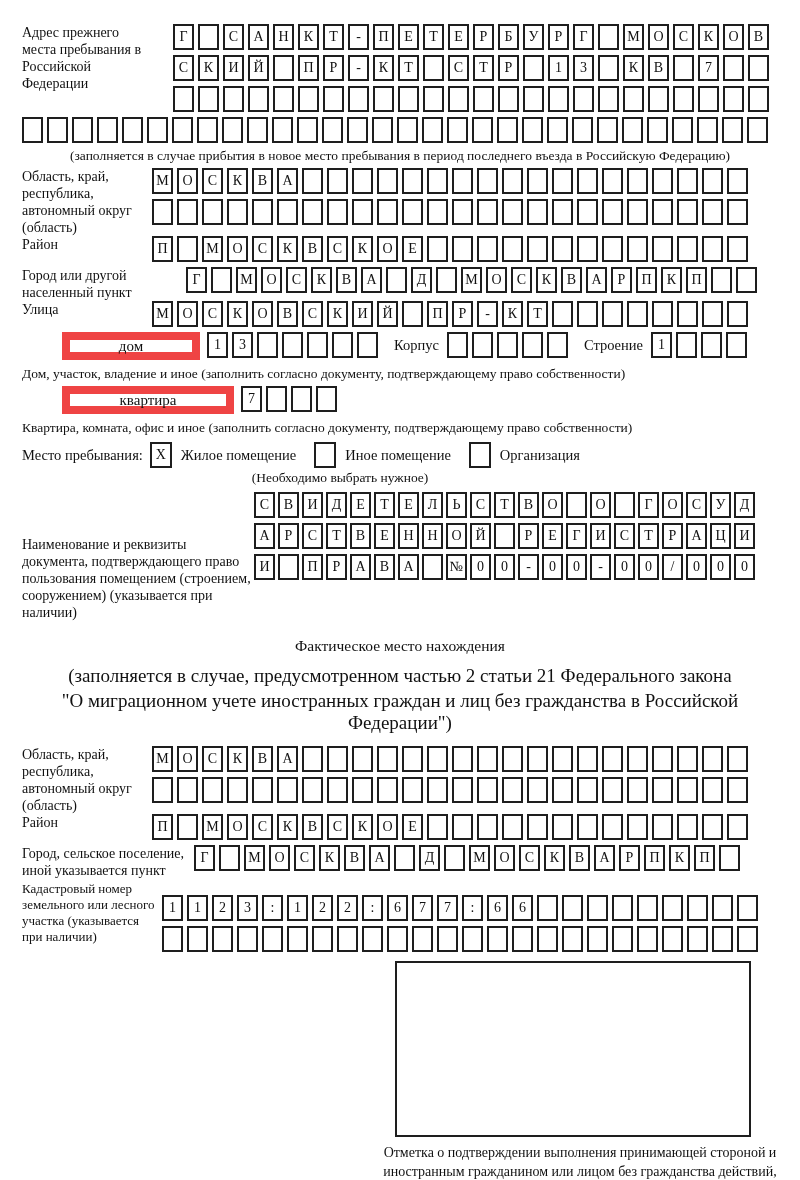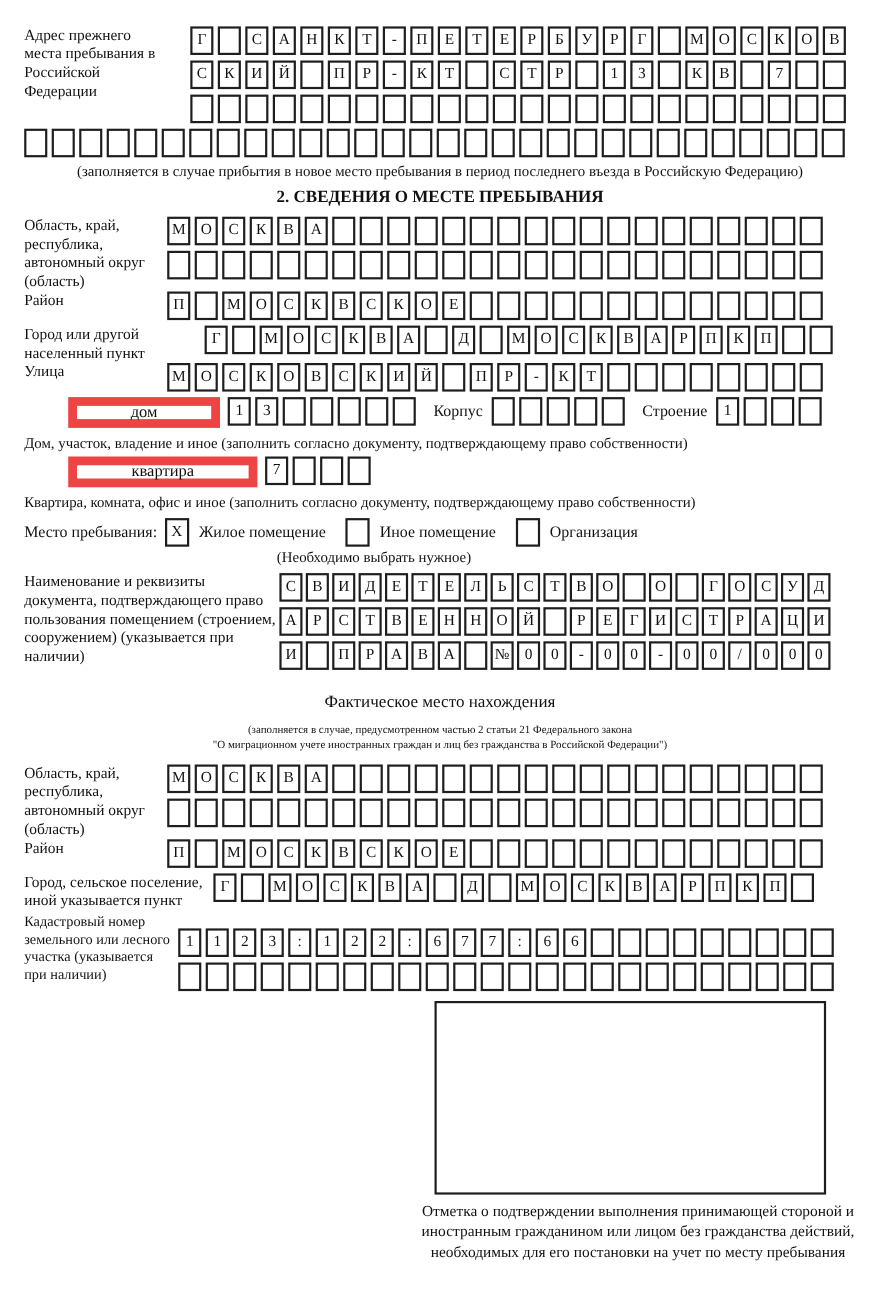--- a/index.html
+++ b/index.html
@@ -19,21 +19,21 @@
     margin-right:4px;font-size:14px;line-height:1;
   }
   .tight .cell{margin-right:3px;}
 
   .row{display:flex;align-items:flex-start;}
   .label{flex:none;font-size:14px;line-height:17px;}
   .lw125{width:125px;margin-right:26px;}
   .lw112{width:112px;margin-right:18px;}
   .lw172{width:172px;margin-right:0;}
   .lw140{width:140px;margin-right:0;font-size:13px;line-height:16px;}
-  .lw232{width:232px;margin-right:0;}
+  .lw232{width:232px;margin-right:0;margin-top:44px;}
   .cells-col{flex:none;}
 
   .note{font-size:13.5px;margin:0 0 4px 0;}
   .note.center{text-align:center;}
   .sec-title{text-align:center;font-weight:bold;font-size:15.5px;margin:7px 0 8px 0;}
 
   
   .inline-box{
     flex:none;border:8px solid #ef4444;height:28px;box-sizing:border-box;
     display:flex;align-items:center;justify-content:center;font-size:15px;
@@ -48,21 +48,21 @@
   .res-label{font-size:14.5px;margin-right:7px;}
   .checkbox{
     display:inline-flex;flex:none;align-items:center;justify-content:center;
     width:22px;height:26px;box-sizing:border-box;border:2px solid #1e1e1e;
     font-size:14px;
   }
   .opt-label{font-size:14.5px;margin:0 18px 0 9px;}
   .res-note{font-size:13.5px;margin:2px 0 6px 158px;width:320px;text-align:center;}
 
   .actual-title{text-align:center;font-weight:normal;font-size:15.5px;margin:16px 0 10px 0;}
-  .actual-note{text-align:center;font-size:10px;margin:0 0 3px 0;}
+  .actual-note{text-align:center;font-size:19px;margin:0 0 3px 0;}
   .mb14{margin-bottom:12px;}
 
   .city-indent{margin-left:34px;}
 
   .stamp-box{
     width:356px;height:176px;box-sizing:border-box;border:2px solid #1e1e1e;
     margin:4px 0 6px 373px;background:#fff;
   }
   .stamp-note{
     width:420px;margin-left:348px;text-align:center;font-size:14px;line-height:19px;
@@ -186,21 +186,20 @@
         <span class="cell"></span>
         <span class="cell"></span>
         <span class="cell"></span>
         <span class="cell"></span>
         <span class="cell"></span>
         <span class="cell"></span>
       </div>
     <div class="note center">(заполняется в случае прибытия в новое место пребывания в период последнего въезда в Российскую Федерацию)</div>
   </section>
 
-  <div class="sec-title">2. СВЕДЕНИЯ О МЕСТЕ ПРЕБЫВАНИЯ</div>
 
   <section>
     <div class="row">
       <div class="label lw112">Область, край, республика, автономный округ (область)</div>
       <div class="cells-col">
         <div class="cells">
             <span class="cell">М</span>
             <span class="cell">О</span>
             <span class="cell">С</span>
             <span class="cell">К</span>

